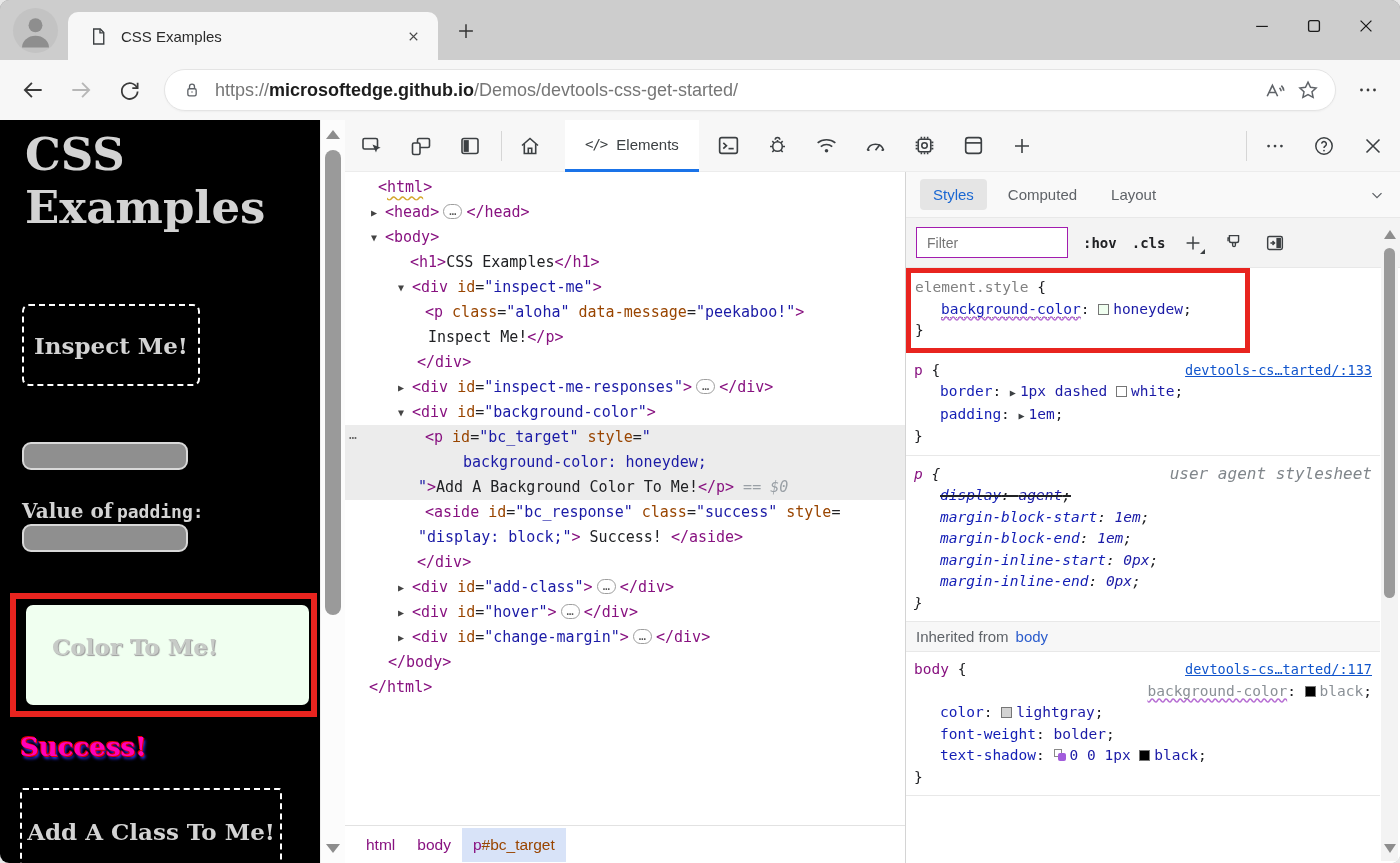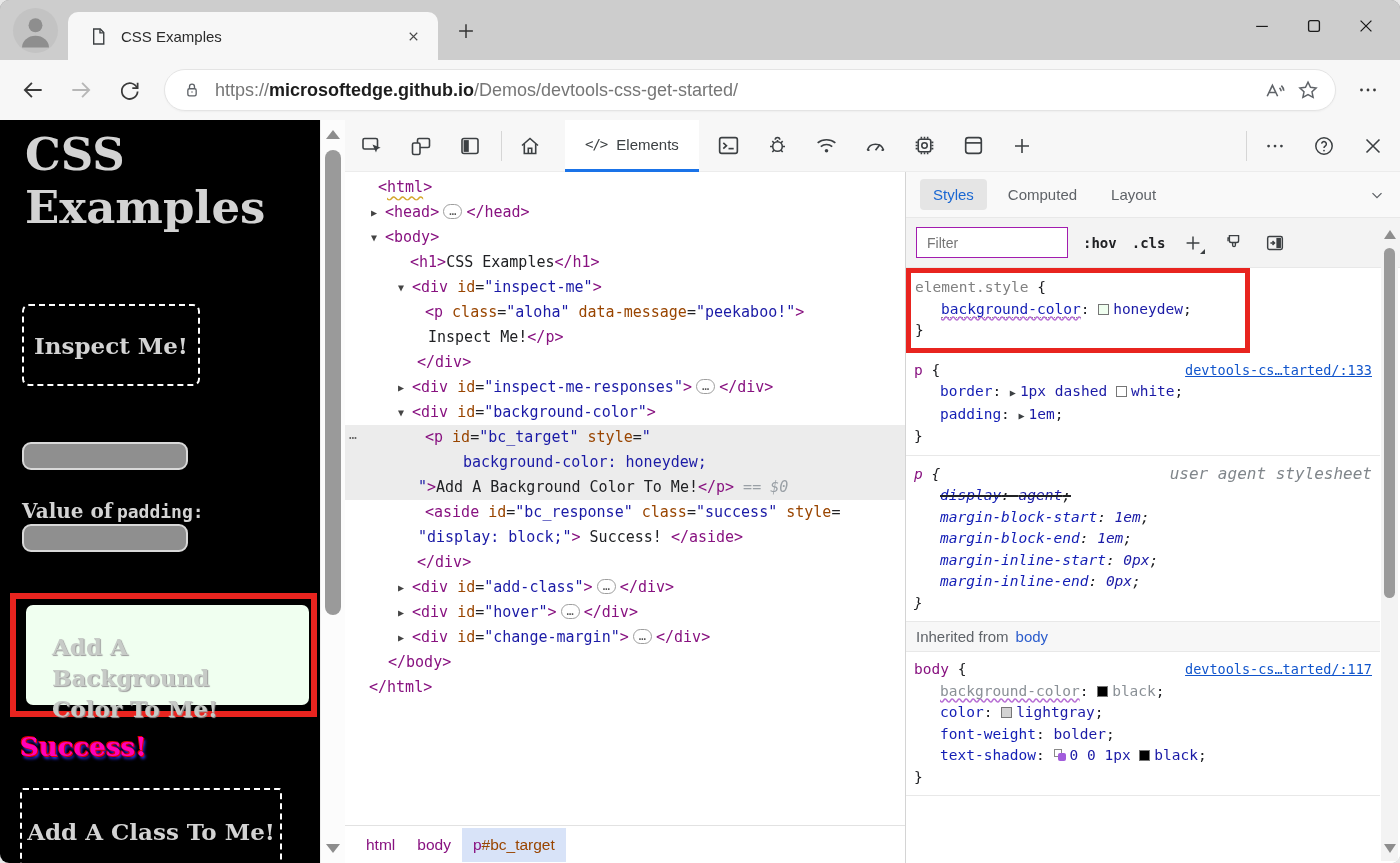--- a/index.html
+++ b/index.html
@@ -117,21 +117,21 @@
   .style-rule { padding:7px 8px 7px 8px; border-bottom:1px solid #e8e8e8; line-height:21.5px; color:#202124;}
   .style-rule.ua { font-style:italic; }
   .rule-head { display:flex; justify-content:space-between; align-items:baseline; }
   .sel { color:#881280; } .elsty { color:#808080;margin-top:46px; }
   .origin-link { color:#1155cc; text-decoration:underline; font-size:13.5px; white-space:nowrap; cursor:pointer;}
   .origin-text { color:#80868b; font-style:italic; font-size:16px; white-space:nowrap;}
   .prop { padding-left:26px; white-space:nowrap; }
   .pname { color:#121db5; }
   .pval  { color:#1a1aa6; }
   .prop.strike { text-decoration:line-through; text-decoration-thickness:1.5px; }
-  .prop.grayed, .prop.grayed .pname, .prop.grayed .pval { color:#8a9096; }
+  .prop.grayed, .prop.grayed .pname, .prop.grayed .pval { color:#8a9096;text-align:right; }
   .wavy-purple { text-decoration:underline wavy #b76fd4; text-decoration-skip-ink:none; text-underline-offset:2px;}
   .dotted-u { border-bottom:1px dotted #8a8a8a; }
   .exp-arrow { color:#3c4043; font-size:10px; margin:0 4px 0 0; }
   .swatch { display:inline-block; width:11px; height:11px; border:1px solid #767676; margin:0 4px -1px 0; }
   .shadow-ic { display:inline-block; width:12px; height:12px; position:relative; margin:0 4px -1px 0;}
   .shadow-ic .s1 { position:absolute; left:0; top:0; width:8px; height:8px; background:#fff; border:1px solid #888;}
   .shadow-ic .s2 { position:absolute; right:0; bottom:0; width:8px; height:8px; background:#a25ddc; border-radius:2px;}
   .boxed { border:5px solid #e8241f; width:344px; padding:4px 8px 6px 4px; margin-bottom:0; }
   .inherited-bar { height:30px; background:#f7f7f7; border-bottom:1px solid #e8e8e8; display:flex; align-items:center;
                    padding-left:10px; gap:7px; font-family:"Liberation Sans",sans-serif; font-size:15px; color:#5f6368;}
@@ -259,21 +259,20 @@
           <span>Inspect Me!</span>
         </div>
       <input class="pg-input" style="top: 322px;" value="">
       <div class="pg-label" style="top:379px">
         <span class="srf">Value of</span>
         <span class="mn">padding:</span>
       </div>
       <input class="pg-input" style="top: 404px;" value="">
       <div class="pg-redbox">
         <div class="pg-honeydew">
-          <div>Add A Background</div>
           <div>Color To Me!</div>
         </div>
       </div>
       <div class="pg-success">Success!</div>
       <div class="pg-addclass">
           <span>Add A Class To Me!</span>
         </div>
     </div>
 
     <div class="pg-sb">

